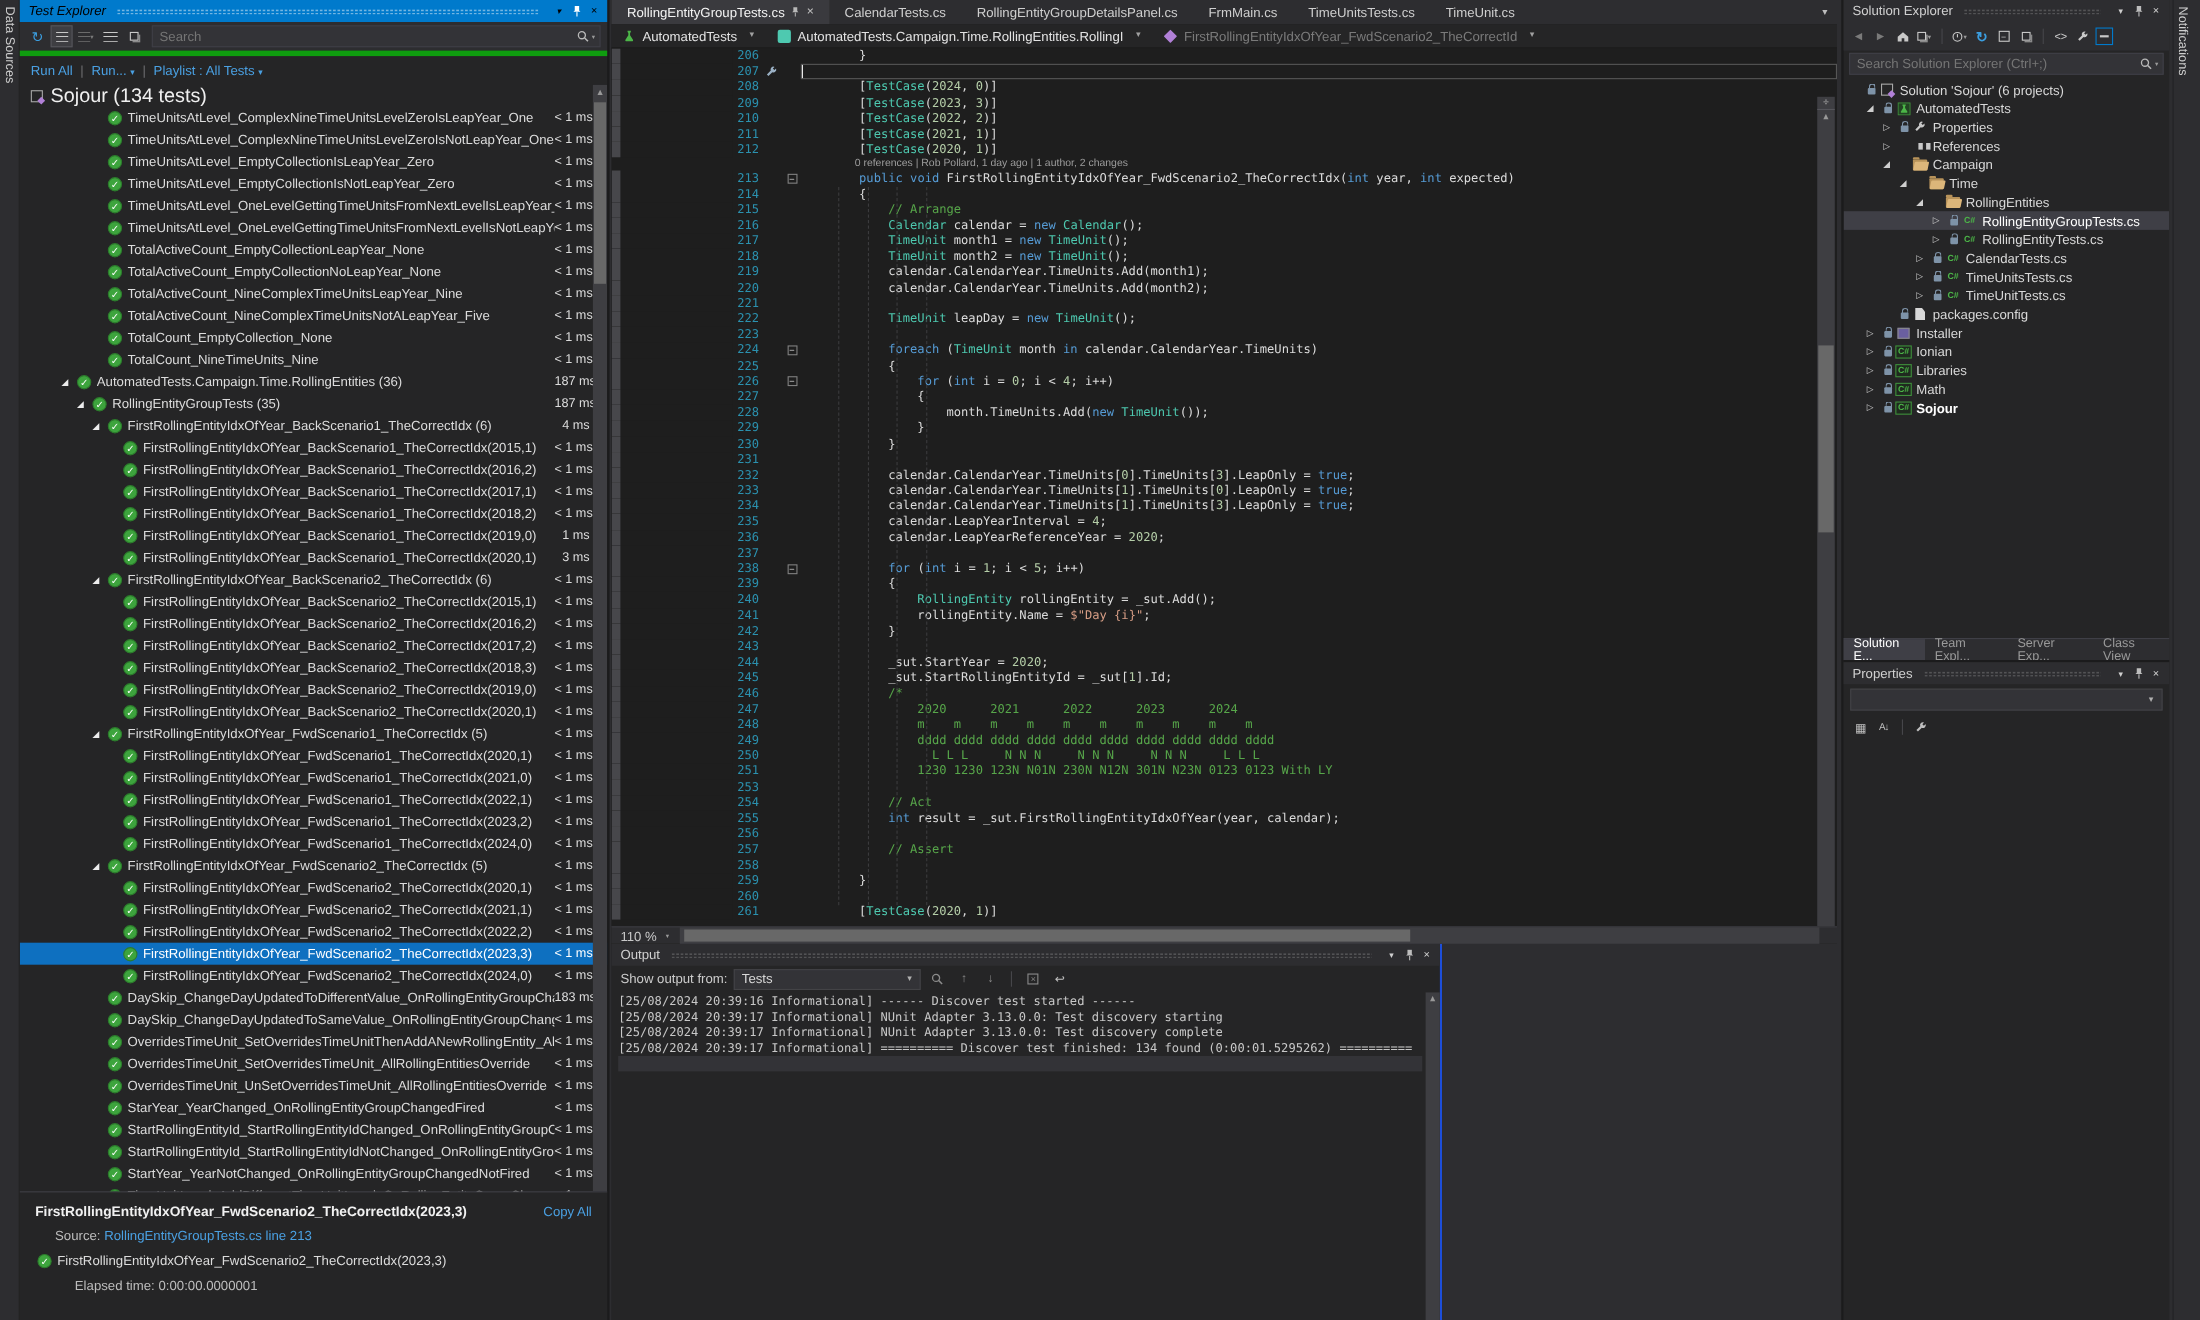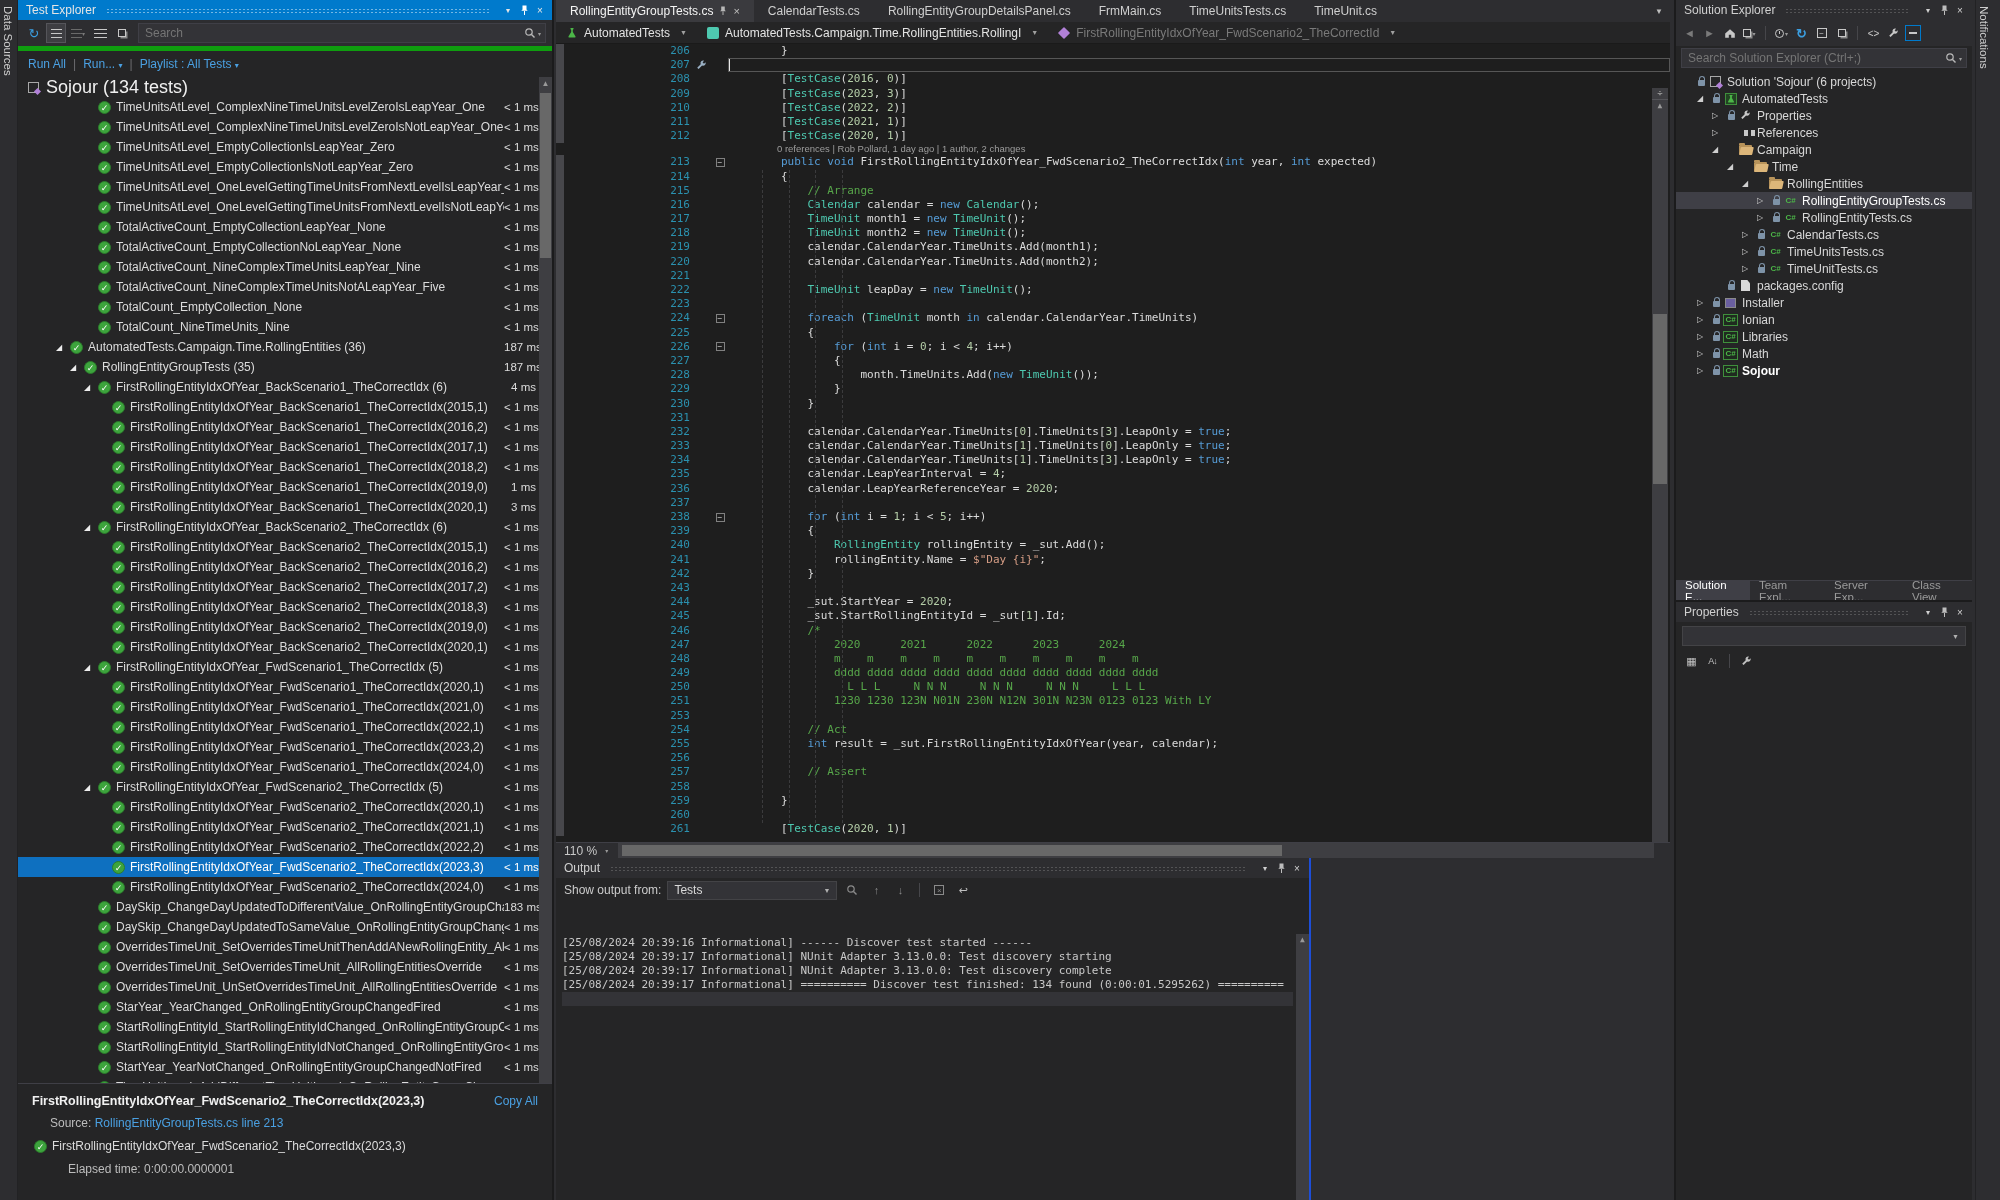--- a/index.html
+++ b/index.html
@@ -7,21 +7,21 @@
   #app { position:relative; width:2000px; height:1200px; background:#2d2d30; color:#d0d0d0; font-size:12px; }
 
   
   .vstrip { position:absolute; top:0; bottom:0; background:#2d2d30; color:#c8c8c8; }
   .vstrip .vtext { writing-mode:vertical-rl; font-size:11.5px; padding-top:6px; margin-left:2px; color:#cfcfcf; }
   #left-strip { left:0; width:18px; border-right:1px solid #222224; }
   #right-strip { right:0; width:25px; border-left:1px solid #222224; }
 
   
   .titlebar { height:20px; display:flex; align-items:center; padding:0 4px 0 8px; background:#2d2d30; color:#d0d0d0; font-size:12px; }
-  .titlebar.focused { background:var(--accent); color:#e5e5e5; }
+  .titlebar.focused { background:var(--accent); color:#000000;font-style:italic; }
   .grip { flex:1; height:5px; margin:0 10px; background-image:radial-gradient(rgba(255,255,255,.18) 1px, transparent 1.1px); background-size:4px 3px; }
   .titlebar.focused .grip { background-image:radial-gradient(rgba(255,255,255,.45) 1px, transparent 1.1px); }
   .tb-btn { width:16px; height:15px; display:flex; align-items:center; justify-content:center; font-size:10px; color:inherit; }
   .chev { font-size:8px; }
   .searchbox { display:flex; align-items:center; background:#333337; border:1px solid #3f3f46; height:20px; padding:0 4px 0 6px; }
   .searchbox input { flex:1; background:transparent; border:none; outline:none; color:#999; font-size:12px; font-family:inherit; min-width:0; }
   .mag { width:12px; height:12px; flex:none; }
   .dim { color:#7a7a7a !important; }
   .sep-v { width:1px; height:14px; background:#46464a; margin:0 4px; }
 
@@ -103,21 +103,21 @@
   #hthumb { position:absolute; top:2px; bottom:2px; left:4px; width:660px; background:#686868; }
 
   
   #bottom-area { flex:1; display:flex; background:#2d2d30; }
   #output-panel { width:755px; flex:none; background:#252526; display:flex; flex-direction:column; border-right:2px solid #1d4ed8; }
   #out-toolbar { height:24px; display:flex; align-items:center; padding:0 8px; gap:6px; color:#cccccc; flex:none; }
   #out-dd { width:170px; height:19px; background:#333337; border:1px solid #434346; display:flex; align-items:center; padding:0 6px; color:#d8d8d8; }
   #out-dd .ddchev { margin-left:auto; font-size:7px; color:#b0b0b0; }
   .out-ico { width:18px; height:18px; display:flex; align-items:center; justify-content:center; color:#8a8a8a; font-size:11px; }
   .clearall-glyph { width:10px; height:10px; border:1px solid #8a8a8a; position:relative; font-size:8px; line-height:9px; text-align:center; color:#8a8a8a; }
-  #out-log { flex:1; position:relative; font-family:"DejaVu Sans Mono","Liberation Mono",monospace; font-size:11px; color:#c8c8c8; padding:2px 0 0 6px; overflow:hidden;margin-top:32px; }
+  #out-log { flex:1; position:relative; font-family:"DejaVu Sans Mono","Liberation Mono",monospace; font-size:11px; color:#c8c8c8; padding:2px 0 0 6px; overflow:hidden; }
   .olog { height:14px; line-height:14px; white-space:pre; }
   .olog.osel { background:#333337; width:calc(100% - 16px); }
   #out-vscroll { position:absolute; right:0; top:0; bottom:0; width:13px; background:#3e3e42; }
   #out-vscroll .arr { height:12px; text-align:center; color:#999; font-size:8px; line-height:12px; }
   #bottom-empty { flex:1; background:#2d2d30; }
 
   
   #right-col { position:absolute; left:1674px; top:0; width:298px; height:1200px; background:#252526; display:flex; flex-direction:column; border-left:2px solid #1b1b1c; }
   #se-toolbar { height:26px; display:flex; align-items:center; gap:3px; padding:0 5px; background:#2d2d30; flex:none; }
   .se-ico { height:20px; min-width:17px; display:flex; align-items:center; justify-content:center; color:#c8c8c8; font-size:11px; gap:1px; }
@@ -548,21 +548,21 @@
           <span>FirstRollingEntityIdxOfYear_FwdScenario2_TheCorrectId</span>
           <span class="bchev">▼</span>
         </div>
       </div>
     <div id="code-wrap">
       <div id="code-rows">
           <div class="crow"><span class="cmargin"></span><span class="cnum">206</span><span class="cglyph"></span><span class="cfold"></span><span class="ccontent"><span class="cp">        }</span></span></div>
           <div class="crow cur"><span class="cmargin"></span><span class="cnum">207</span><span class="cglyph"><svg width="11" height="11" viewBox="0 0 11 11">
                 <path d="M9.5 2.2a2.6 2.6 0 0 1-3.4 3.4L2.6 9.1 1.2 7.7l3.5-3.5A2.6 2.6 0 0 1 8.1.8L6.6 2.3l1.4 1.4z" fill="#9ab0c4"></path>
               </svg></span><span class="cfold"></span><span class="ccontent"><span class="caret"></span></span></div>
-          <div class="crow"><span class="cmargin"></span><span class="cnum">208</span><span class="cglyph"></span><span class="cfold"></span><span class="ccontent"><span class="cp">        [</span><span class="cty">TestCase</span><span class="cp">(</span><span class="cnu">2016</span><span class="cp">, </span><span class="cnu">0</span><span class="cp">)]</span></span></div>
+          <div class="crow"><span class="cmargin"></span><span class="cnum">208</span><span class="cglyph"></span><span class="cfold"></span><span class="ccontent"><span class="cp">        [</span><span class="cty">TestCase</span><span class="cp">(</span><span class="cnu">2024</span><span class="cp">, </span><span class="cnu">0</span><span class="cp">)]</span></span></div>
           <div class="crow"><span class="cmargin"></span><span class="cnum">209</span><span class="cglyph"></span><span class="cfold"></span><span class="ccontent"><span class="cp">        [</span><span class="cty">TestCase</span><span class="cp">(</span><span class="cnu">2023</span><span class="cp">, </span><span class="cnu">3</span><span class="cp">)]</span></span></div>
           <div class="crow"><span class="cmargin"></span><span class="cnum">210</span><span class="cglyph"></span><span class="cfold"></span><span class="ccontent"><span class="cp">        [</span><span class="cty">TestCase</span><span class="cp">(</span><span class="cnu">2022</span><span class="cp">, </span><span class="cnu">2</span><span class="cp">)]</span></span></div>
           <div class="crow"><span class="cmargin"></span><span class="cnum">211</span><span class="cglyph"></span><span class="cfold"></span><span class="ccontent"><span class="cp">        [</span><span class="cty">TestCase</span><span class="cp">(</span><span class="cnu">2021</span><span class="cp">, </span><span class="cnu">1</span><span class="cp">)]</span></span></div>
           <div class="crow"><span class="cmargin"></span><span class="cnum">212</span><span class="cglyph"></span><span class="cfold"></span><span class="ccontent"><span class="cp">        [</span><span class="cty">TestCase</span><span class="cp">(</span><span class="cnu">2020</span><span class="cp">, </span><span class="cnu">1</span><span class="cp">)]</span></span></div>
           <div class="lens-row">0 references | Rob Pollard, 1 day ago | 1 author, 2 changes</div>
           <div class="crow"><span class="cmargin"></span><span class="cnum">213</span><span class="cglyph"></span><span class="cfold"><span class="foldbox">−</span></span><span class="ccontent"><span class="cp">        </span><span class="ck">public</span><span class="cp"> </span><span class="ck">void</span><span class="cp"> FirstRollingEntityIdxOfYear_FwdScenario2_TheCorrectIdx(</span><span class="ck">int</span><span class="cp"> year, </span><span class="ck">int</span><span class="cp"> expected)</span></span></div>
           <div class="crow"><span class="cmargin"></span><span class="cnum">214</span><span class="cglyph"></span><span class="cfold"></span><span class="ccontent"><span class="cp">        {</span></span></div>
           <div class="crow"><span class="cmargin"></span><span class="cnum">215</span><span class="cglyph"></span><span class="cfold"></span><span class="ccontent"><span class="cco">            // Arrange</span></span></div>
           <div class="crow"><span class="cmargin"></span><span class="cnum">216</span><span class="cglyph"></span><span class="cfold"></span><span class="ccontent"><span class="cp">            </span><span class="cty">Calendar</span><span class="cp"> calendar = </span><span class="ck">new</span><span class="cp"> </span><span class="cty">Calendar</span><span class="cp">();</span></span></div>
           <div class="crow"><span class="cmargin"></span><span class="cnum">217</span><span class="cglyph"></span><span class="cfold"></span><span class="ccontent"><span class="cp">            </span><span class="cty">TimeUnit</span><span class="cp"> month1 = </span><span class="ck">new</span><span class="cp"> </span><span class="cty">TimeUnit</span><span class="cp">();</span></span></div>

